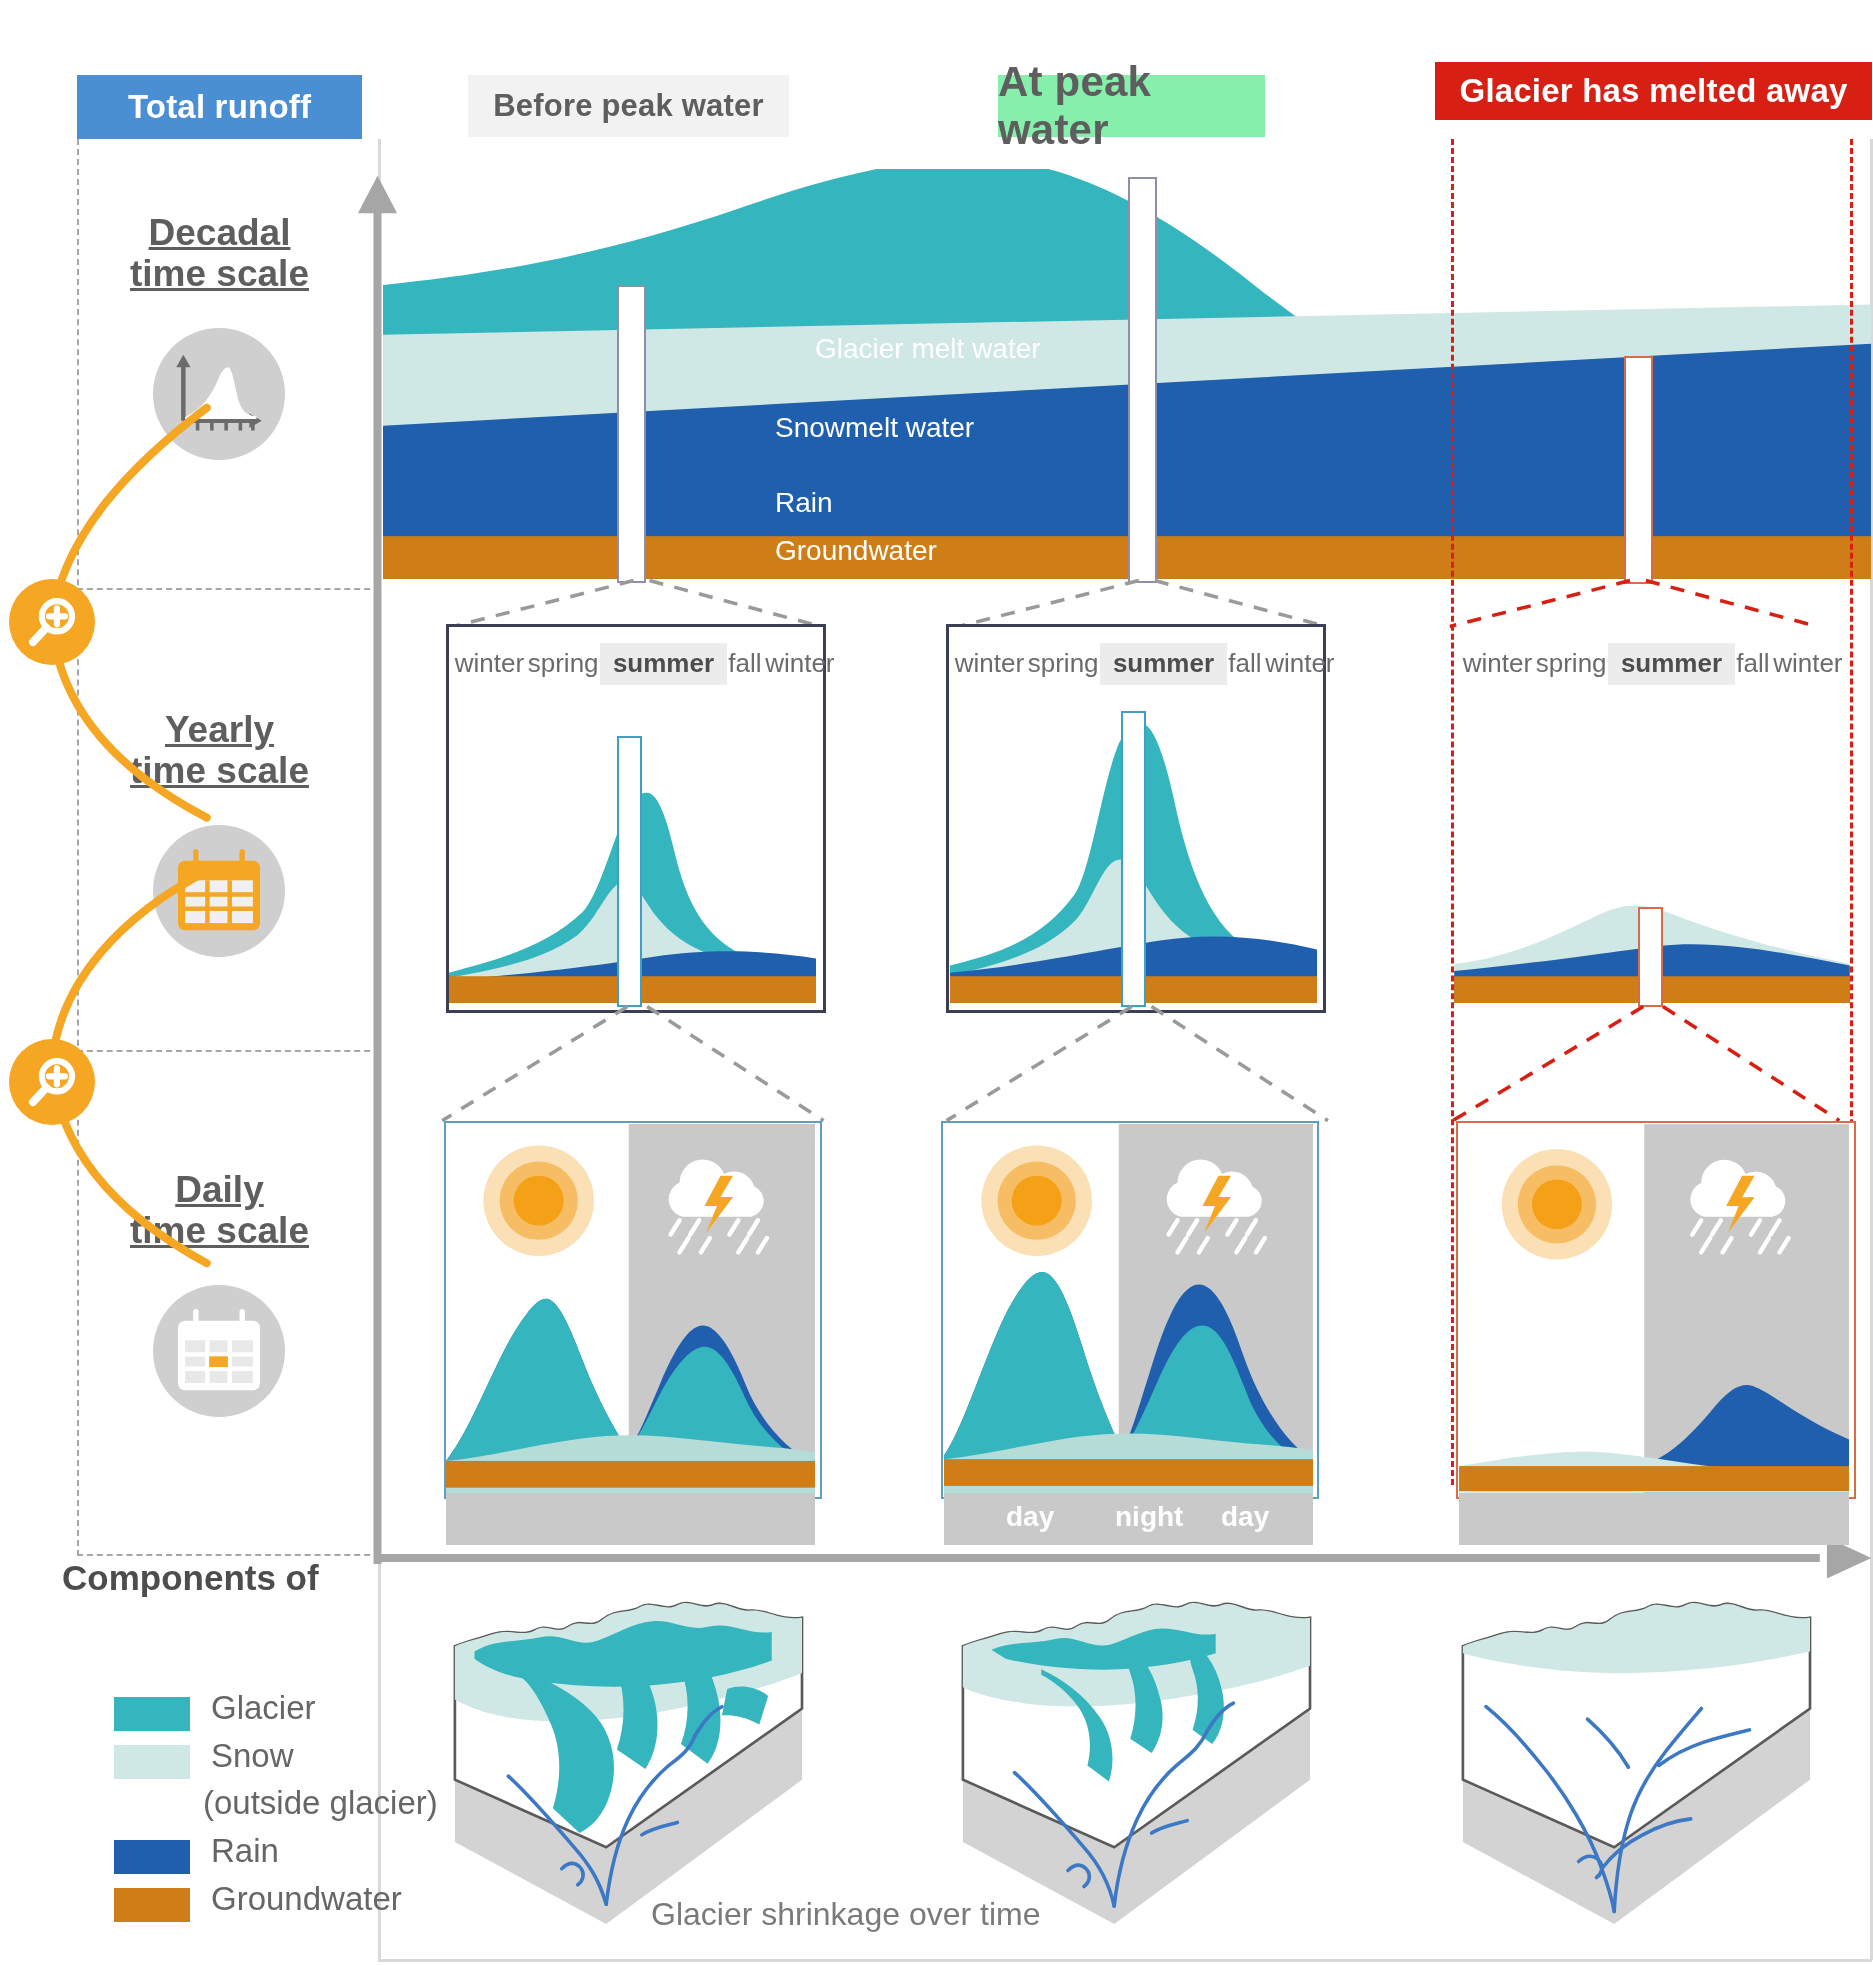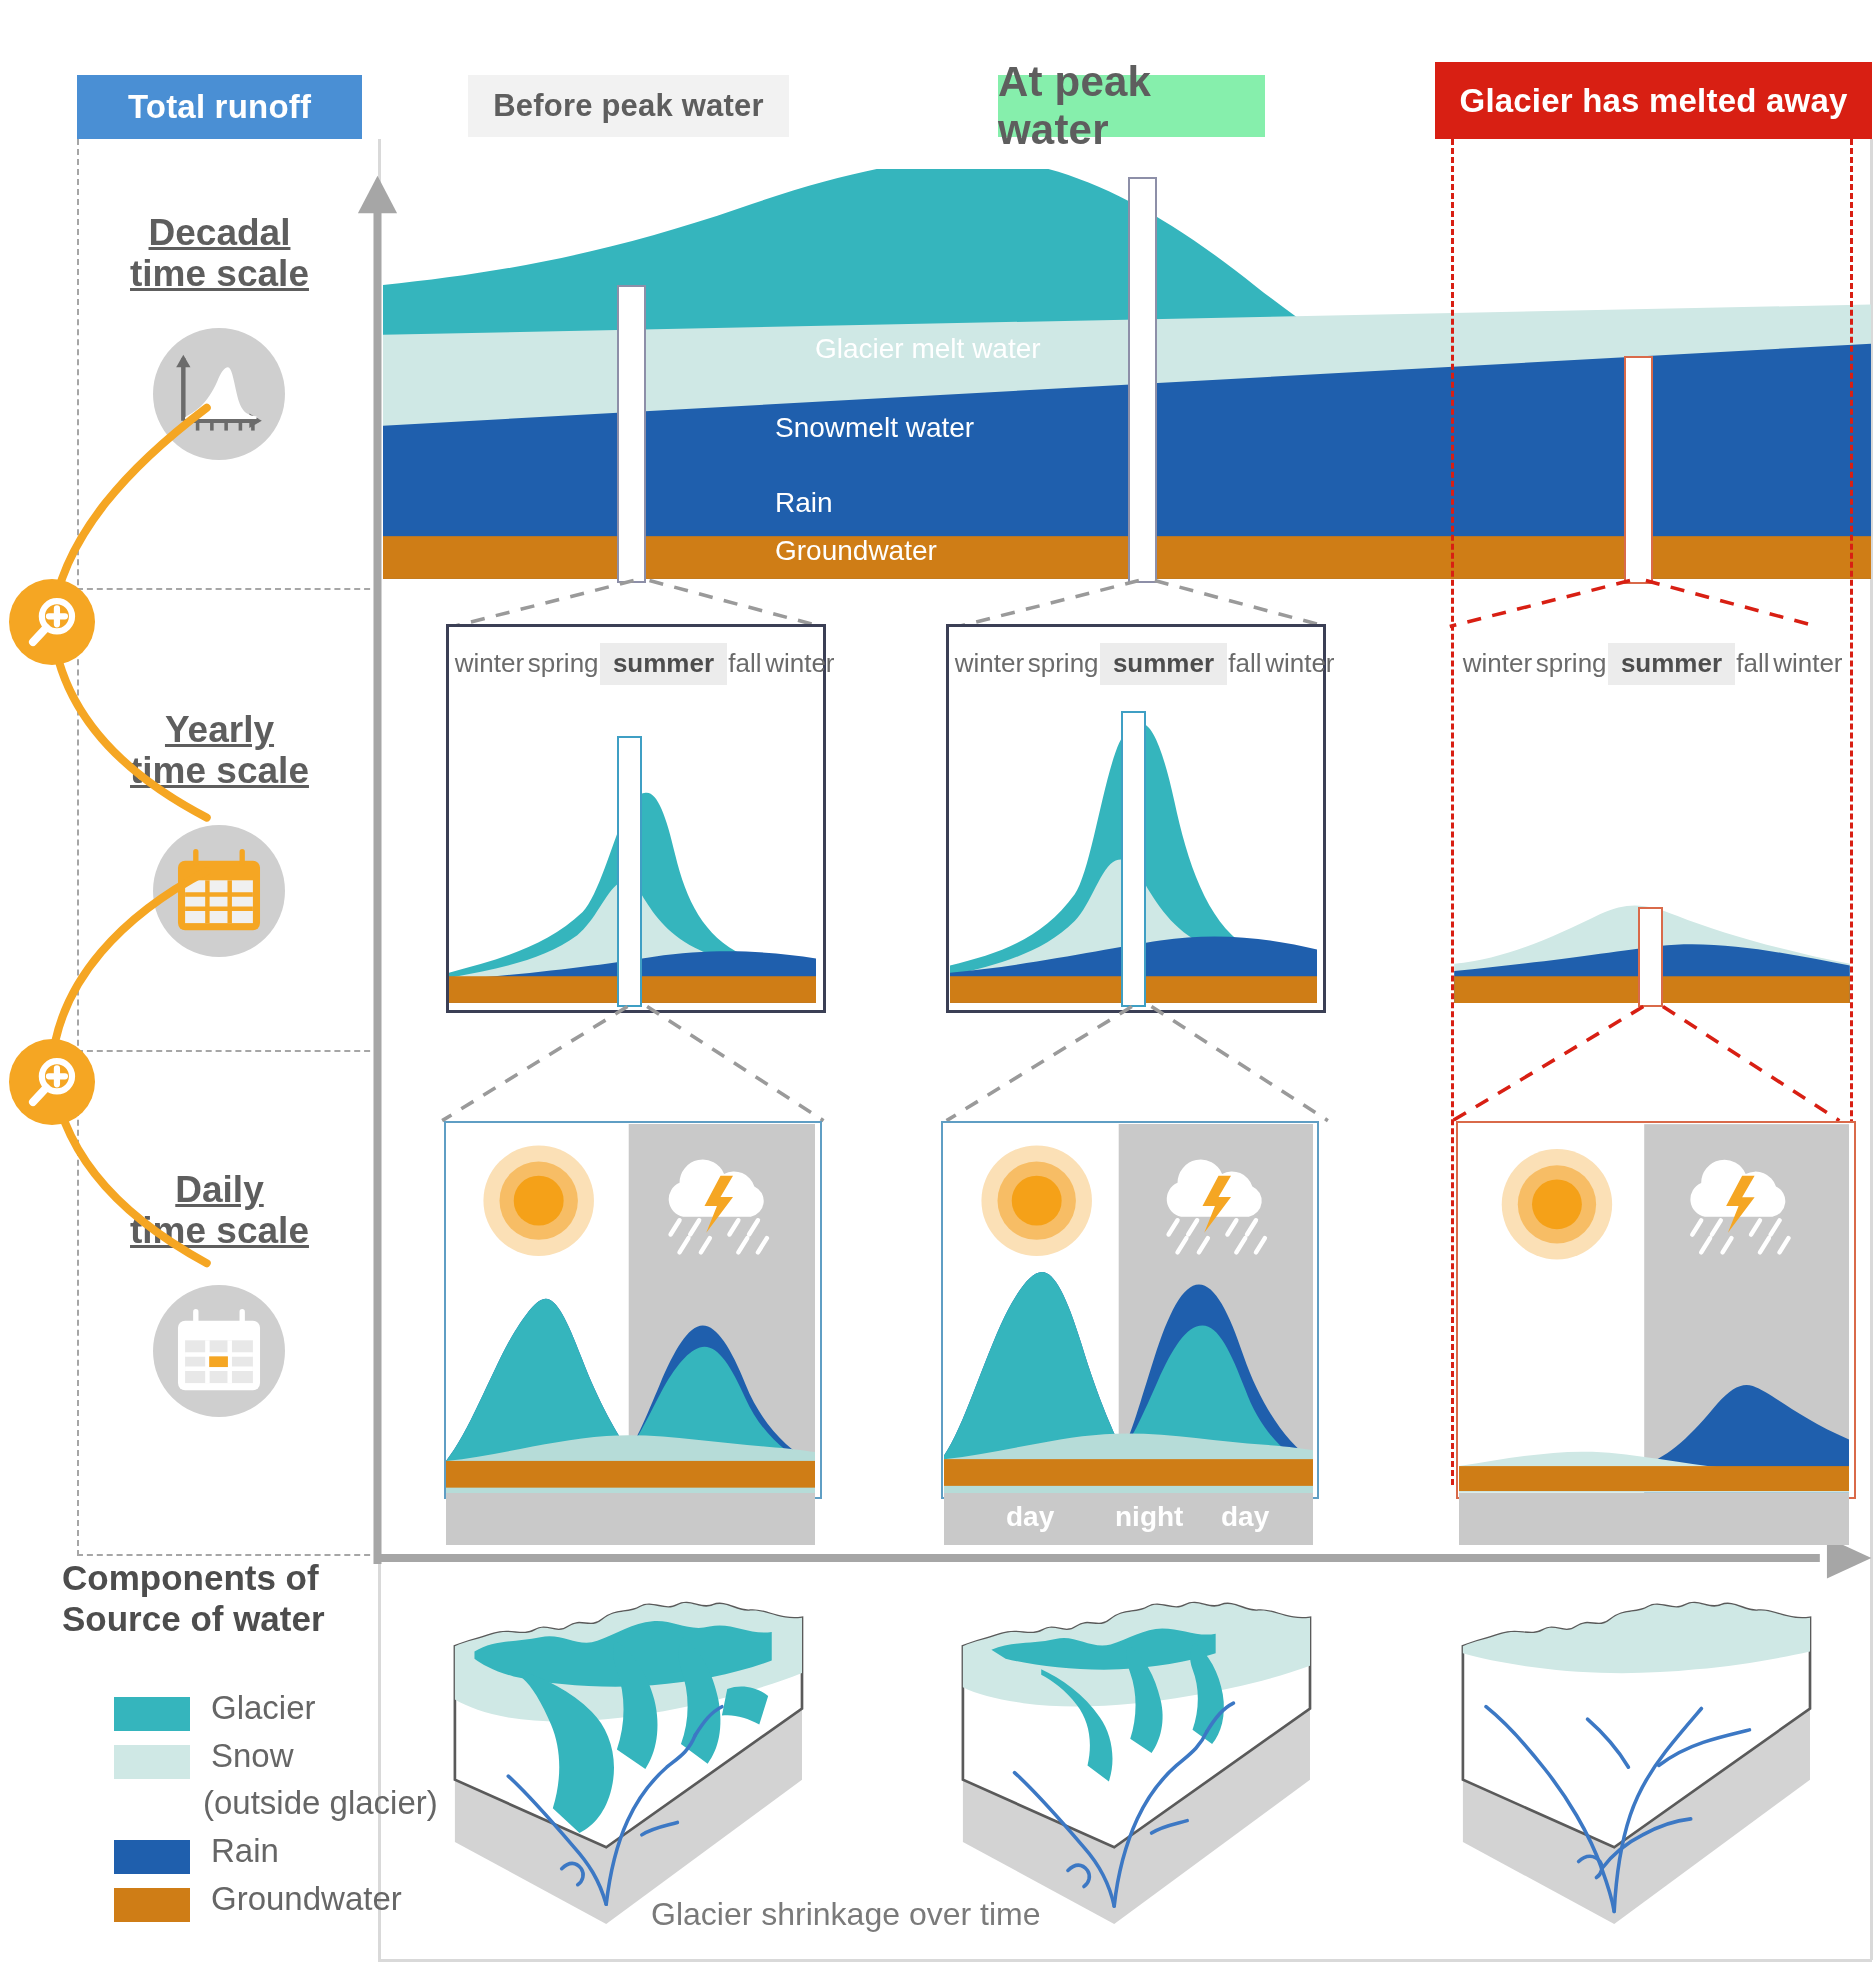--- a/index.html
+++ b/index.html
@@ -5,21 +5,21 @@
   html,body{margin:0;padding:0;background:#fff;}
   body{width:1873px;height:1966px;position:relative;overflow:hidden;
        font-family:"Liberation Sans",sans-serif;color:#595959;}
   .abs{position:absolute;}
   
   .tab{position:absolute;display:flex;align-items:center;justify-content:center;
        font-weight:bold;letter-spacing:0.2px;}
   .tab-total{left:77px;top:75px;width:285px;height:64px;background:#4a8fd4;color:#fff;font-size:33px;}
   .tab-before{left:468px;top:75px;width:321px;height:62px;background:#f2f2f2;color:#5e5e5e;font-size:31px;}
   .tab-peak{left:998px;top:75px;width:267px;height:62px;background:#86efac;color:#5e5e5e;font-size:42px;}
-  .tab-melted{left:1435px;top:62px;width:437px;height:77px;background:#d81f13;color:#fff;font-size:33px;}
+  .tab-melted{left:1435px;top:62px;width:437px;height:58px;background:#d81f13;color:#fff;font-size:33px;}
   
   .scale-title{position:absolute;width:321px;text-align:center;font-size:37px;font-weight:bold;
       color:#5e5e5e;line-height:1.12;text-decoration:underline;}
   
   .dash-v{position:absolute;border-left:2.7px dashed #a6a6a6;}
   .dash-h{position:absolute;border-top:2.7px dashed #a6a6a6;}
   
   .legend-title{position:absolute;left:62px;top:1558px;width:383px;font-size:35px;font-weight:bold;
       color:#4d4d4d;line-height:1.17;}
   .legend-row{position:absolute;left:114px;display:flex;align-items:flex-start;}
@@ -347,21 +347,20 @@
     </g>
   </g>
   <path d="M208 382 C236 374 262 348 290 314 C306 296 318 290 330 294 C352 302 382 330 438 354 L438 414 L208 414 Z" fill="#1f5fad"></path>
   <path d="M0 384 C50 376 104 366 150 368 C200 370 250 382 300 386 C352 390 400 390 438 390 L438 414 L0 414 Z" fill="#cfe8e5"></path>
   <rect x="0" y="384" width="438" height="28" fill="#cf7d16"></rect>
 </svg>
 <div class="abs" style="left:1459px;top:1493px;width:390px;height:52px;background:#c9c9c9;"></div>
 
 <div class="legend-title">
   <div>Components of</div>
-  <div>Source of water</div>
 </div>
 <div class="legend-row" style="top:1691px;">
   <span class="sw" style="background:#35b5bd;"></span>
   <span class="legend-lbl">Glacier</span>
 </div>
 <div class="legend-row" style="top:1739px;">
   <span class="sw" style="background:#cfe8e5;"></span>
   <span class="legend-lbl">Snow</span>
 </div>
 <div class="legend-sub" style="top:1784px;text-align:right;">(outside glacier)</div>

